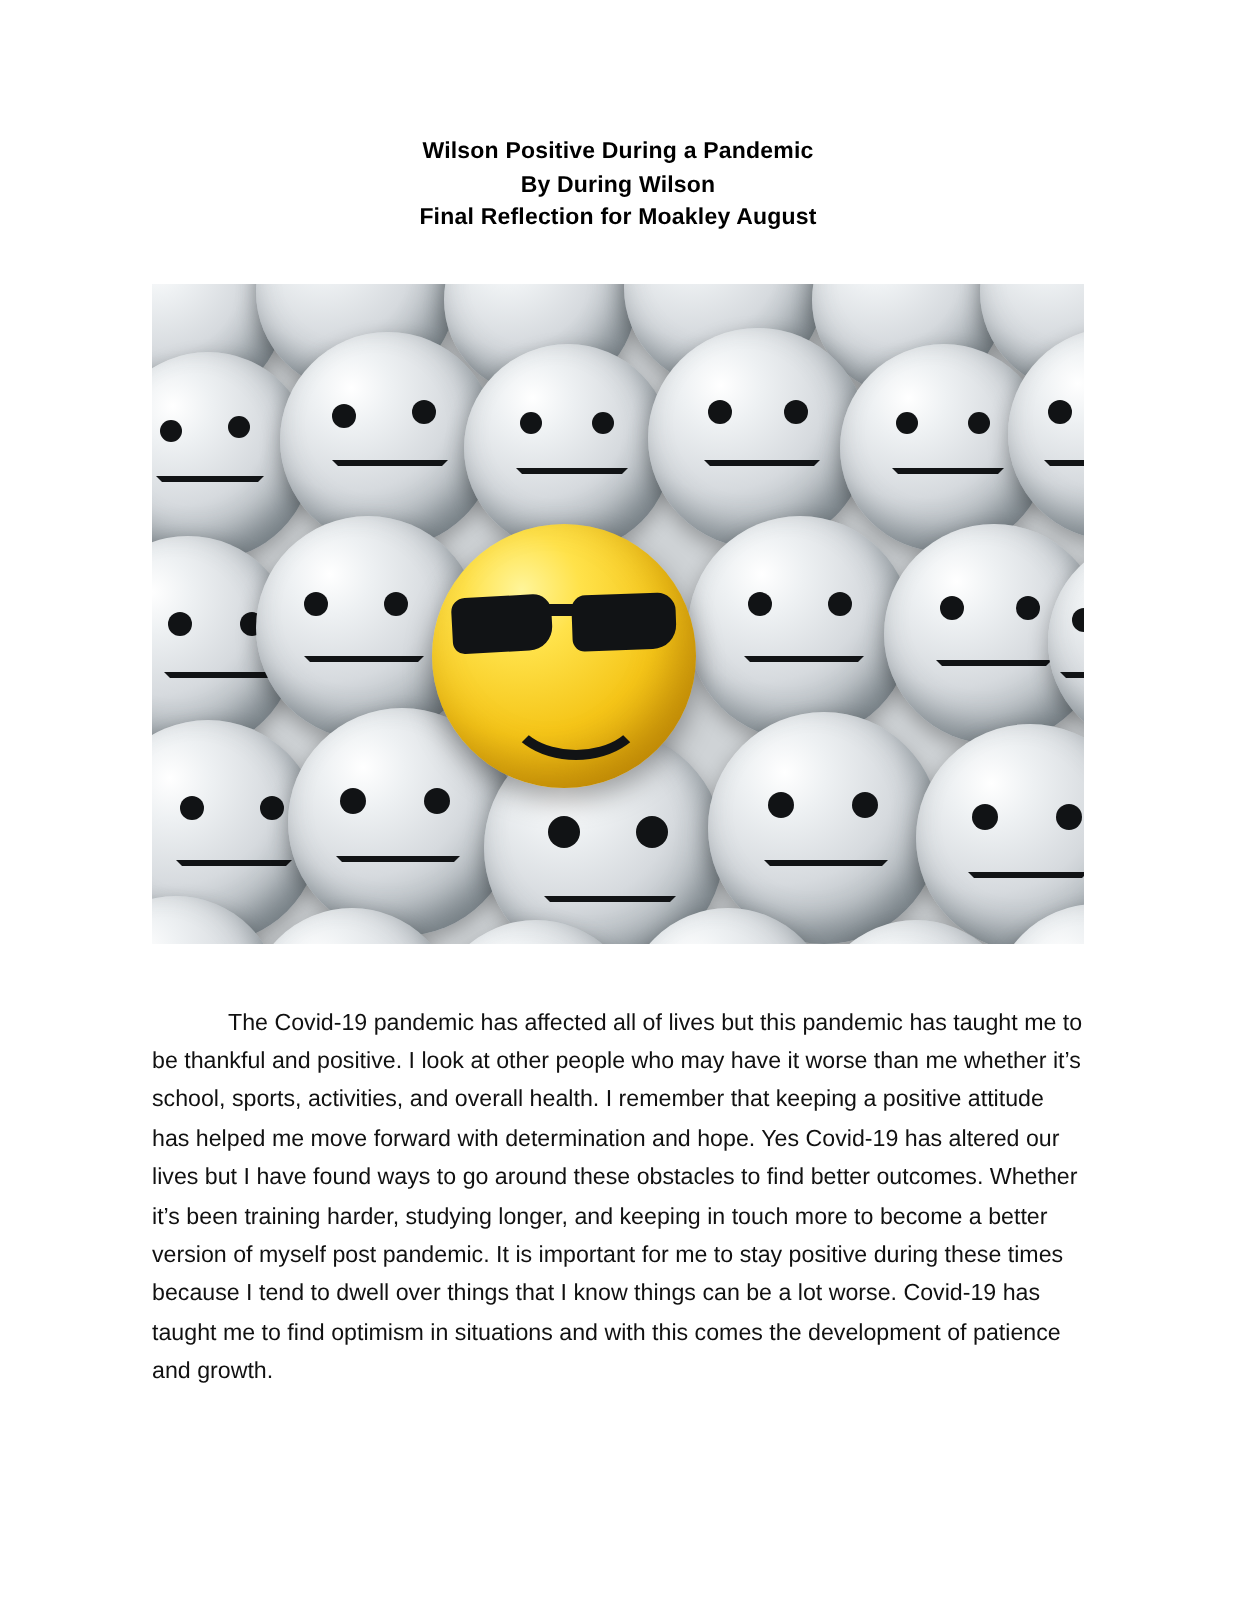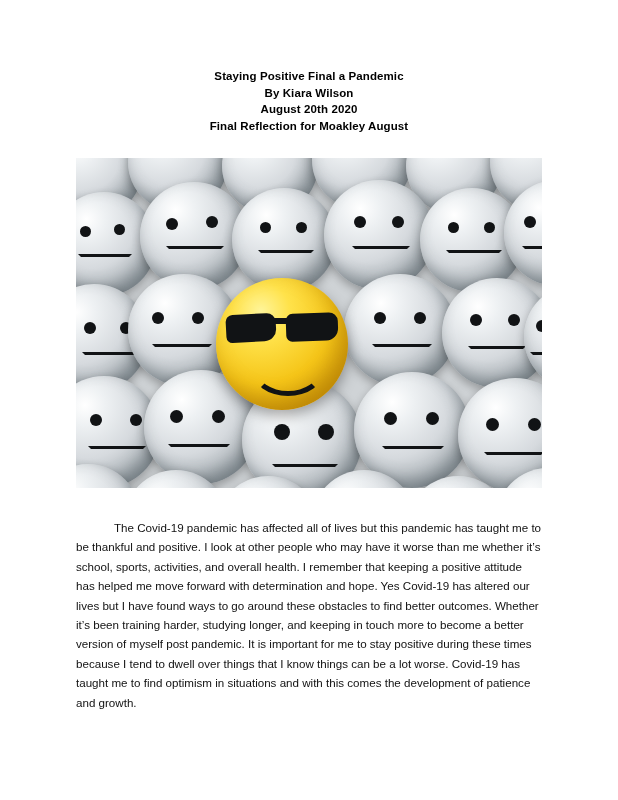--- a/index.html
+++ b/index.html
@@ -105,23 +105,22 @@
     display: inline-block;
     width: 38px;
   }
 </style>
 </head>
 <body>
 
 <div class="page">
 
   <div class="doc-header">
-    <div>Staying Positive Final a Pandemic</div>
-    <div>By Kiara Wilson</div>
-    <div>August 20th 2020</div>
+    <div>Wilson Positive During a Pandemic</div>
+    <div>By During Wilson</div>
     <div>Final Reflection for Moakley August</div>
   </div>
 
   <div class="figure-wrap">
     <div class="figure">
 
       <div class="ball" style="left:-30px; top:-36px; width:96px; height:96px;"></div>
       <div class="ball" style="left:52px; top:-46px; width:100px; height:100px;"></div>
       <div class="ball" style="left:146px; top:-40px; width:96px; height:96px;"></div>
       <div class="ball" style="left:236px; top:-48px; width:100px; height:100px;"></div>

